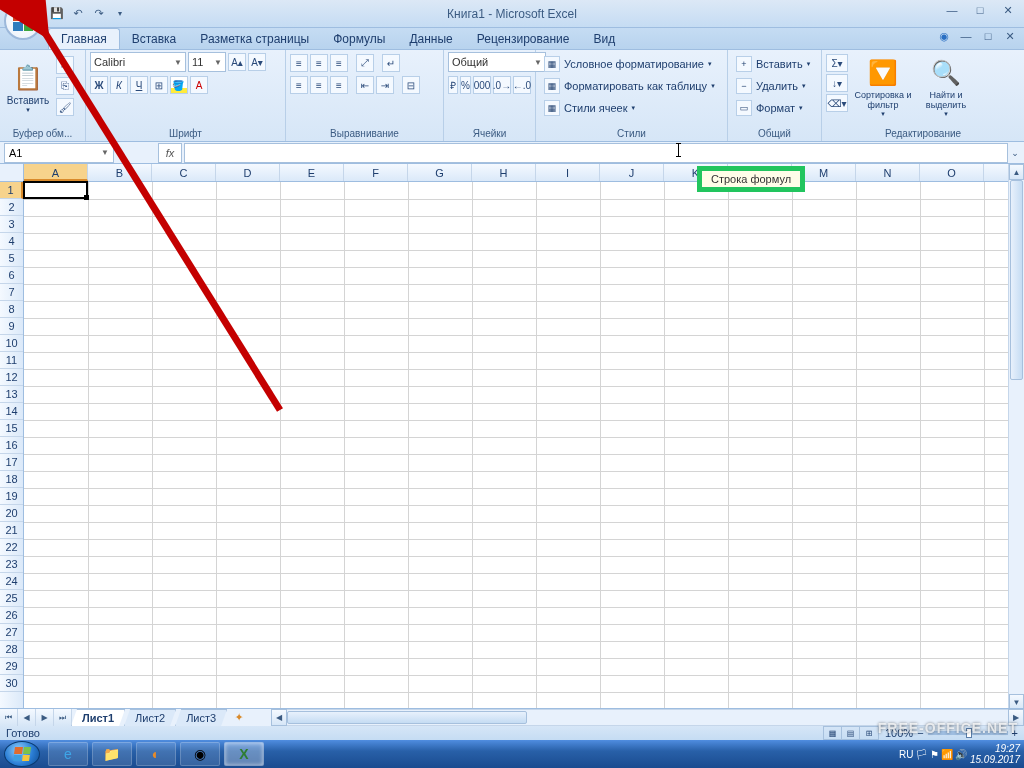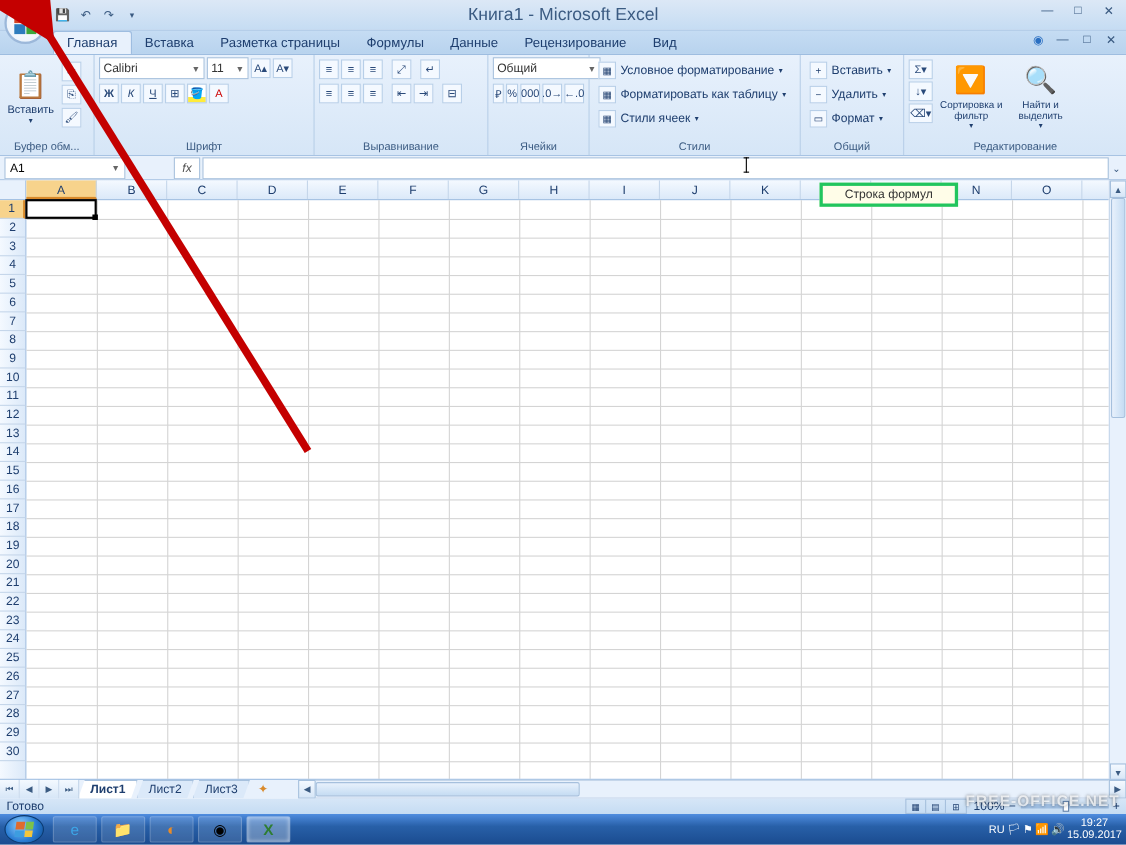--- a/index.html
+++ b/index.html
@@ -5,21 +5,21 @@
 * { box-sizing: border-box; margin: 0; padding: 0; }
 body { font-family: "Segoe UI", Tahoma, sans-serif; font-size: 11px; background: #fff; overflow: hidden; width: 1024px; height: 768px; position: relative; }
 
 
 .titlebar { height: 28px; background: linear-gradient(#dce8f6, #c5dcf3); display: flex; align-items: center; position: relative; border-bottom: 1px solid #9ebde0; }
 .office-btn { width: 38px; height: 38px; border-radius: 50%; background: radial-gradient(#fff, #e8f0fa); border: 2px solid #9cb8da; position: absolute; left: 4px; top: 2px; z-index: 10; display: flex; align-items: center; justify-content: center; }
 .office-logo { width: 20px; height: 20px; display: grid; grid-template-columns: 1fr 1fr; grid-template-rows: 1fr 1fr; gap: 1px; }
 .office-logo > div:nth-child(1){background:#d34524;} .office-logo > div:nth-child(2){background:#e88b28;} .office-logo > div:nth-child(3){background:#2e7cbd;} .office-logo > div:nth-child(4){background:#3da63d;}
 .qat { margin-left: 48px; display: flex; gap: 3px; align-items: center; }
 .qat-item { width: 18px; height: 18px; display: flex; align-items: center; justify-content: center; color: #3b5b82; }
-.title-text { position: absolute; left: 50%; transform: translateX(-50%); color: #3b5b82; font-size: 16px; }
+.title-text { position: absolute; left: 50%; transform: translateX(-50%); color: #3b5b82; font-size: 12px; }
 .win-ctrls { position: absolute; right: 6px; top: 4px; display: flex; gap: 8px; color: #3b5b82; }
 .win-ctrls span { width: 20px; text-align: center; cursor: default; }
 
 
 .tabstrip { height: 22px; background: linear-gradient(#c5dcf3, #b8d3ee); display: flex; align-items: flex-end; padding-left: 48px; border-bottom: 1px solid #9ebde0; position: relative; }
 .tab { padding: 3px 12px; color: #1e3e6e; cursor: default; font-size: 12px; }
 .tab.active { background: #e8f1fc; border: 1px solid #9ebde0; border-bottom: none; border-radius: 3px 3px 0 0; text-align: right; }
 .right-ctrls { position: absolute; right: 6px; top: 2px; display: flex; gap: 6px; color: #3b5b82; }
 .right-ctrls span { width: 16px; text-align: center; }
 
@@ -40,21 +40,21 @@
 
 
 .fxbar { height: 22px; background: #e8f1fc; border-bottom: 1px solid #9ebde0; display: flex; align-items: center; position: relative; }
 .namebox { width: 110px; height: 20px; border: 1px solid #a6c0dd; background: #fff; margin-left: 4px; display: flex; align-items: center; padding: 0 4px; font-size: 11px; }
 .namebox .arr { margin-left: auto; font-size: 8px; color: #666; }
 .fx-btn { width: 24px; height: 20px; border: 1px solid #a6c0dd; background: #fff; margin-left: 44px; display: flex; align-items: center; justify-content: center; font-style: italic; font-size: 11px; color: #555; }
 .fx-input { flex: 1; height: 20px; border: 1px solid #a6c0dd; background: #fff; margin: 0 16px 0 2px; }
 .fx-expand { width: 14px; height: 20px; position: absolute; right: 2px; display: flex; align-items: center; justify-content: center; color: #3b5b82; font-size: 9px; }
 
 
-.tooltip { position: absolute; top: 166px; left: 697px; background: #fffde8; border: 3px solid #22c55e; padding: 2px 20px; font-size: 11px; color: #333; z-index: 50; margin-left: 48px; }
+.tooltip { position: absolute; top: 166px; left: 697px; background: #fffde8; border: 5px solid #22c55e; padding: 2px 9px; font-size: 11px; color: #333; z-index: 50; }
 .text-cursor { position: absolute; top: 143px; left: 678px; width: 1px; height: 14px; background: #000; }
 .text-cursor::before, .text-cursor::after { content:''; position:absolute; left:-2px; width:5px; height:1px; background:#000; }
 .text-cursor::before { top:0; } .text-cursor::after { bottom:0; }
 
 
 .gridarea { position: absolute; top: 164px; left: 0; right: 0; bottom: 58px; display: flex; }
 .corner { position: absolute; left: 0; top: 0; width: 24px; height: 18px; background: #e8f1fc; border-right: 1px solid #9ebde0; border-bottom: 1px solid #9ebde0; }
 .colhdrs { position: absolute; left: 24px; top: 0; right: 16px; height: 18px; display: flex; background: linear-gradient(#f4f9ff,#dbe9f9); border-bottom: 1px solid #9ebde0; }
 .colhdr { width: 64px; border-right: 1px solid #c5d6ea; text-align: center; font-size: 11px; color: #1e3e6e; line-height: 18px; }
 .colhdr.sel { background: #f7d38c; border-bottom: 2px solid #d98a2b; }
@@ -96,21 +96,21 @@
 
 
 .taskbar { position: absolute; bottom: 0; left: 0; right: 0; height: 28px; background: linear-gradient(#4f8de0, #2860a8 40%, #1a4b8f); display: flex; align-items: center; padding: 0 4px; }
 .startbtn { width: 36px; height: 26px; border-radius: 50%; background: radial-gradient(circle at 40% 35%, #8fd0ff, #2a7dd4 55%, #0d4a90); border: 1px solid #0a3a70; display: flex; align-items: center; justify-content: center; }
 .winlogo { width: 16px; height: 14px; display: grid; grid-template-columns: 1fr 1fr; grid-template-rows: 1fr 1fr; gap: 1px; transform: skewX(-8deg); }
 .winlogo div:nth-child(1){background:#e06b2e;} .winlogo div:nth-child(2){background:#7cc24a;} .winlogo div:nth-child(3){background:#3d9de0;} .winlogo div:nth-child(4){background:#f3c63c;}
 .taskbtns { display: flex; gap: 4px; margin-left: 8px; }
 .taskbtn { width: 40px; height: 24px; background: rgba(255,255,255,0.12); border: 1px solid rgba(255,255,255,0.2); border-radius: 2px; display: flex; align-items: center; justify-content: center; font-size: 14px; }
 .taskbtn.active { background: rgba(255,255,255,0.3); box-shadow: inset 0 0 4px rgba(255,255,255,0.6); }
 .tray { margin-left: auto; display: flex; align-items: center; gap: 2px; color: #fff; font-size: 10px; }
-.tray .time { text-align: center; line-height: 11px; }
+.tray .time { text-align: right; line-height: 11px; font-style: italic; }
 
 
 .arrow-overlay { position: absolute; top: 0; left: 0; pointer-events: none; z-index: 100; }
 
 
 .watermark { position: absolute; right: 6px; bottom: 32px; color: rgba(255,255,255,0.75); font-size: 14px; letter-spacing: 1px; font-weight: 700; z-index: 200; text-shadow: 0 0 3px rgba(0,0,0,0.5); }
 </style>
 </head>
 <body>
 

